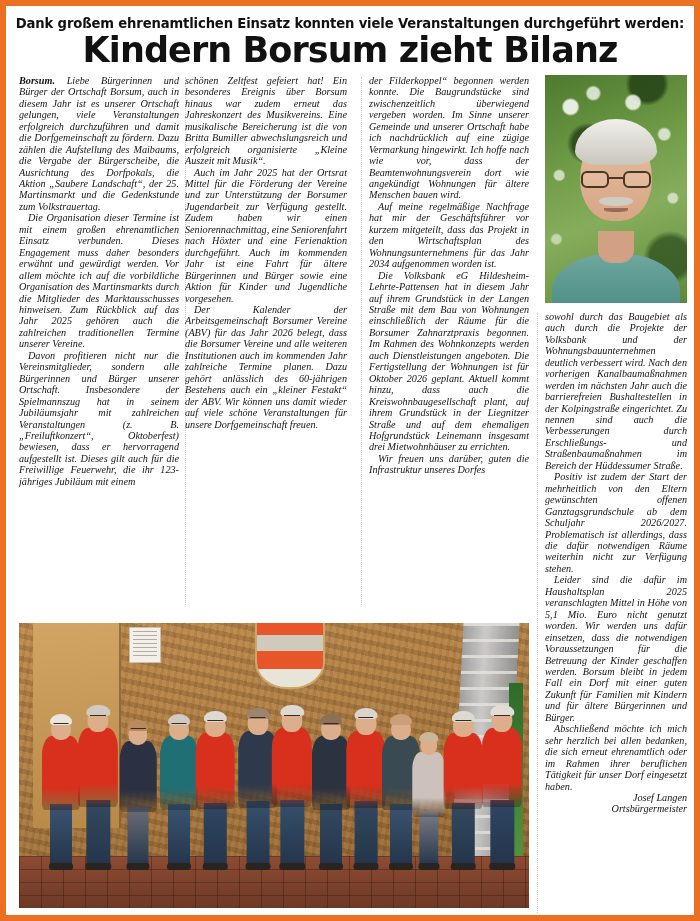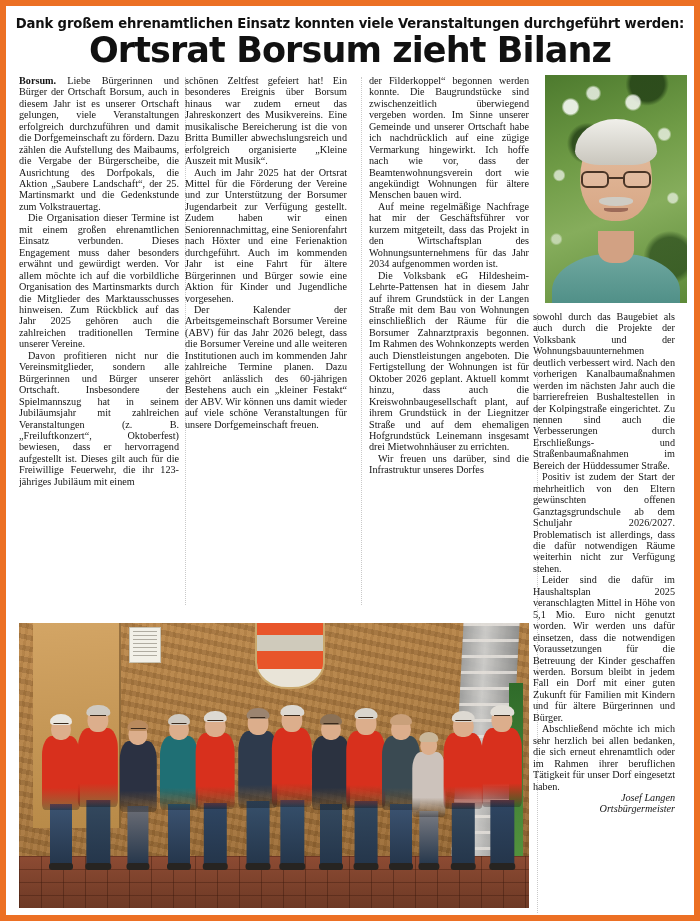--- a/index.html
+++ b/index.html
@@ -58,26 +58,26 @@
   .col{
     position:absolute;
     top:0;
     font-size:10.2px;
     line-height:11.45px;
     text-align:justify;
     text-justify:inter-word;
     color:#141414;
     hyphens:manual;
   }
-  .col p{margin:0;text-indent:9px;}
+  .col p{margin:0;text-indent:9px;font-style:italic;}
   .col p.first{text-indent:0;}
   .col1{left:6px;  width:160px;}
   .col2{left:172px;width:162px;}
   .col3{left:356px;width:160px;}
-  .col4{left:520px;width:142px;}
+  .col4{left:532px;width:142px;}
 
   
   .col1,.col2,.col3{height:530px;overflow:hidden;}
   .col4{top:236px;height:600px;overflow:hidden;}
 
   
   .rule{
     position:absolute;
     top:2px;
     width:1px;
@@ -295,21 +295,21 @@
     height:7px;background:#272421;border-radius:3px;
   }
 </style>
 </head>
 <body>
 
 <div class="page">
  <div class="inner">
 
   <div class="kicker">Dank großem ehrenamtlichen Einsatz konnten viele Veranstaltungen durchgeführt werden:</div>
-  <div class="headline">Ortsrat Borsum zieht Bilanz</div>
+  <div class="headline">Kindern Borsum zieht Bilanz</div>
 
   <div class="cols">
 
     <div class="rule rule1"></div>
     <div class="rule rule2"></div>
     <div class="rule rule3"></div>
 
     <div class="col col1">
       <p class="first"><span class="lead">Borsum.</span> <span>Liebe Bürgerinnen und Bürger der Ortschaft Borsum, auch in diesem Jahr ist es unserer Ortschaft gelungen, viele Veranstaltungen erfolgreich durchzuführen und damit die Dorfgemeinschaft zu fördern. Dazu zählen die Aufstellung des Maibaums, die Vergabe der Bürgerscheibe, die Ausrichtung des Dorfpokals, die Aktion „Saubere Landschaft“, der 25. Martinsmarkt und die Gedenkstunde zum Volkstrauertag.</span></p>
       <p>Die Organisation dieser Termine ist mit einem großen ehrenamtlichen Einsatz verbunden. Dieses Engagement muss daher besonders erwähnt und gewürdigt werden. Vor allem möchte ich auf die vorbildliche Organisation des Martinsmarkts durch die Mitglieder des Marktausschusses hinweisen. Zum Rückblick auf das Jahr 2025 gehören auch die zahlreichen traditionellen Termine unserer Vereine.</p>
@@ -319,21 +319,21 @@
     <div class="col col2">
       <p class="first">schönen Zeltfest gefeiert hat! Ein besonderes Ereignis über Borsum hinaus war zudem erneut das Jahreskonzert des Musikvereins. Eine musikalische Bereicherung ist die von Britta Bumiller abwechslungsreich und erfolgreich organisierte „Kleine Auszeit mit Musik“.</p>
       <p>Auch im Jahr 2025 hat der Ortsrat Mittel für die Förderung der Vereine und zur Unterstützung der Borsumer Jugendarbeit zur Verfügung gestellt. Zudem haben wir einen Seniorennachmittag, eine Seniorenfahrt nach Höxter und eine Ferienaktion durchgeführt. Auch im kommenden Jahr ist eine Fahrt für ältere Bürgerinnen und Bürger sowie eine Aktion für Kinder und Jugendliche vorgesehen.</p>
       <p>Der Kalender der Arbeitsgemeinschaft Borsumer Vereine (ABV) für das Jahr 2026 belegt, dass die Borsumer Vereine und alle weiteren Institutionen auch im kommenden Jahr zahlreiche Termine planen. Dazu gehört anlässlich des 60-jährigen Bestehens auch ein „kleiner Festakt“ der ABV. Wir können uns damit wieder auf viele schöne Veranstaltungen für unsere Dorfgemeinschaft freuen.</p>
     </div>
 
     <div class="col col3">
       <p class="first">der Filderkoppel“ begonnen werden konnte. Die Baugrundstücke sind zwischenzeitlich überwiegend vergeben worden. Im Sinne unserer Gemeinde und unserer Ortschaft habe ich nachdrücklich auf eine zügige Vermarkung hingewirkt. Ich hoffe nach wie vor, dass der Beamtenwohnungsverein dort wie angekündigt Wohnungen für ältere Menschen bauen wird.</p>
       <p>Auf meine regelmäßige Nachfrage hat mir der Geschäftsführer vor kurzem mitgeteilt, dass das Projekt in den Wirtschaftsplan des Wohnungsunternehmens für das Jahr 2034 aufgenommen worden ist.</p>
       <p>Die Volksbank eG Hildesheim-Lehrte-Pattensen hat in diesem Jahr auf ihrem Grundstück in der Langen Straße mit dem Bau von Wohnungen einschließlich der Räume für die Borsumer Zahnarztpraxis begonnen. Im Rahmen des Wohnkonzepts werden auch Dienstleistungen angeboten. Die Fertigstellung der Wohnungen ist für Oktober 2026 geplant. Aktuell kommt hinzu, dass auch die Kreiswohnbaugesellschaft plant, auf ihrem Grundstück in der Liegnitzer Straße und auf dem ehemaligen Hofgrundstück Leinemann insgesamt drei Mietwohnhäuser zu errichten.</p>
-      <p>Wir freuen uns darüber, sind die Infrastruktur unseres Dorfes</p>
+      <p>Wir freuen uns darüber, guten die Infrastruktur unseres Dorfes</p>
     </div>
 
     <div class="col col4">
       <p class="first">sowohl durch das Baugebiet als auch durch die Projekte der Volksbank und der Wohnungsbauunternehmen deutlich verbessert wird. Nach den vorherigen Kanalbaumaßnahmen werden im nächsten Jahr auch die barrierefreien Bushaltestellen in der Kolpingstraße eingerichtet. Zu nennen sind auch die Verbesserungen durch Erschließungs- und Straßenbaumaßnahmen im Bereich der Hüddessumer Straße.</p>
       <p>Positiv ist zudem der Start der mehrheitlich von den Eltern gewünschten offenen Ganztagsgrundschule ab dem Schuljahr 2026/2027. Problematisch ist allerdings, dass die dafür notwendigen Räume weiterhin nicht zur Verfügung stehen.</p>
       <p>Leider sind die dafür im Haushaltsplan 2025 veranschlagten Mittel in Höhe von 5,1 Mio. Euro nicht genutzt worden. Wir werden uns dafür einsetzen, dass die notwendigen Voraussetzungen für die Betreuung der Kinder geschaffen werden. Borsum bleibt in jedem Fall ein Dorf mit einer guten Zukunft für Familien mit Kindern und für ältere Bürgerinnen und Bürger.</p>
       <p>Abschließend möchte ich mich sehr herzlich bei allen bedanken, die sich erneut ehrenamtlich oder im Rahmen ihrer beruflichen Tätigkeit für unser Dorf eingesetzt haben.</p>
       <p class="sig-name">Josef Langen</p>
       <p class="sig-role">Ortsbürgermeister</p>
     </div>

